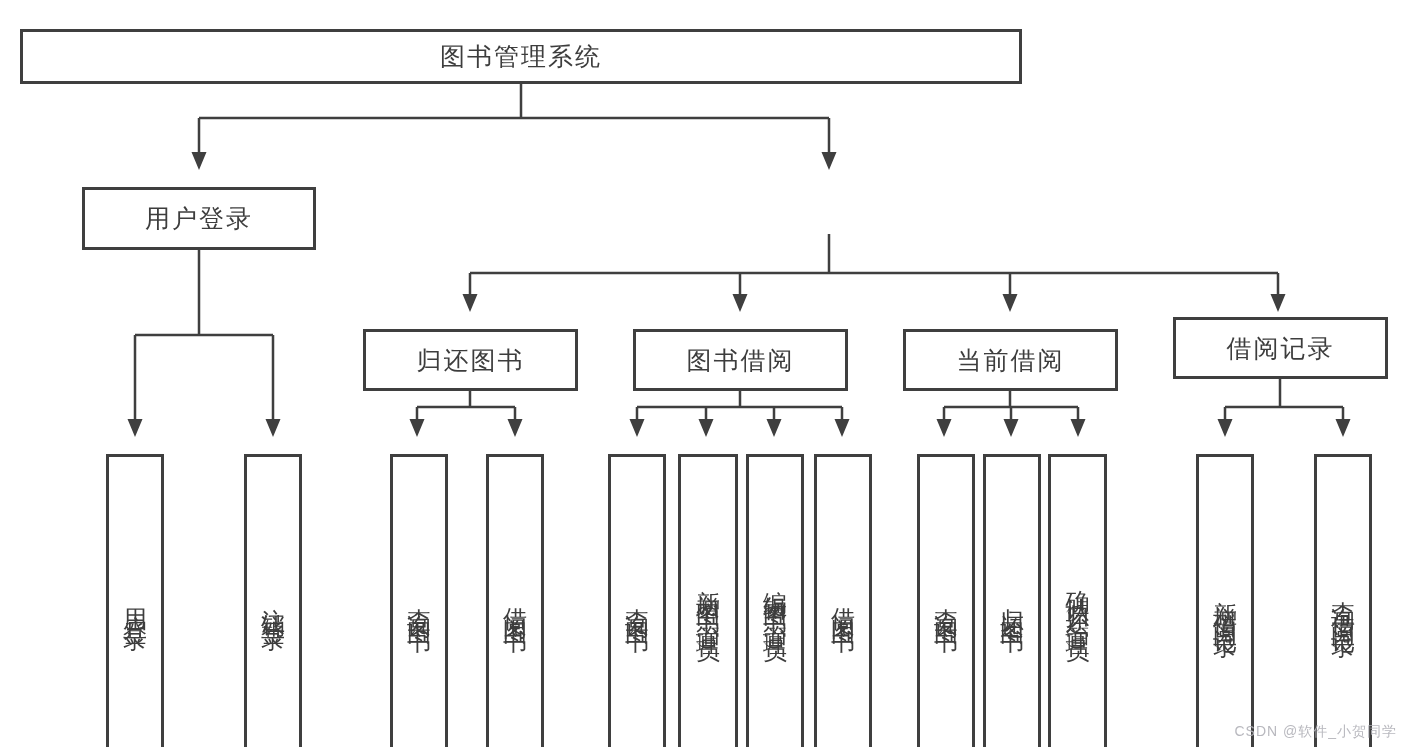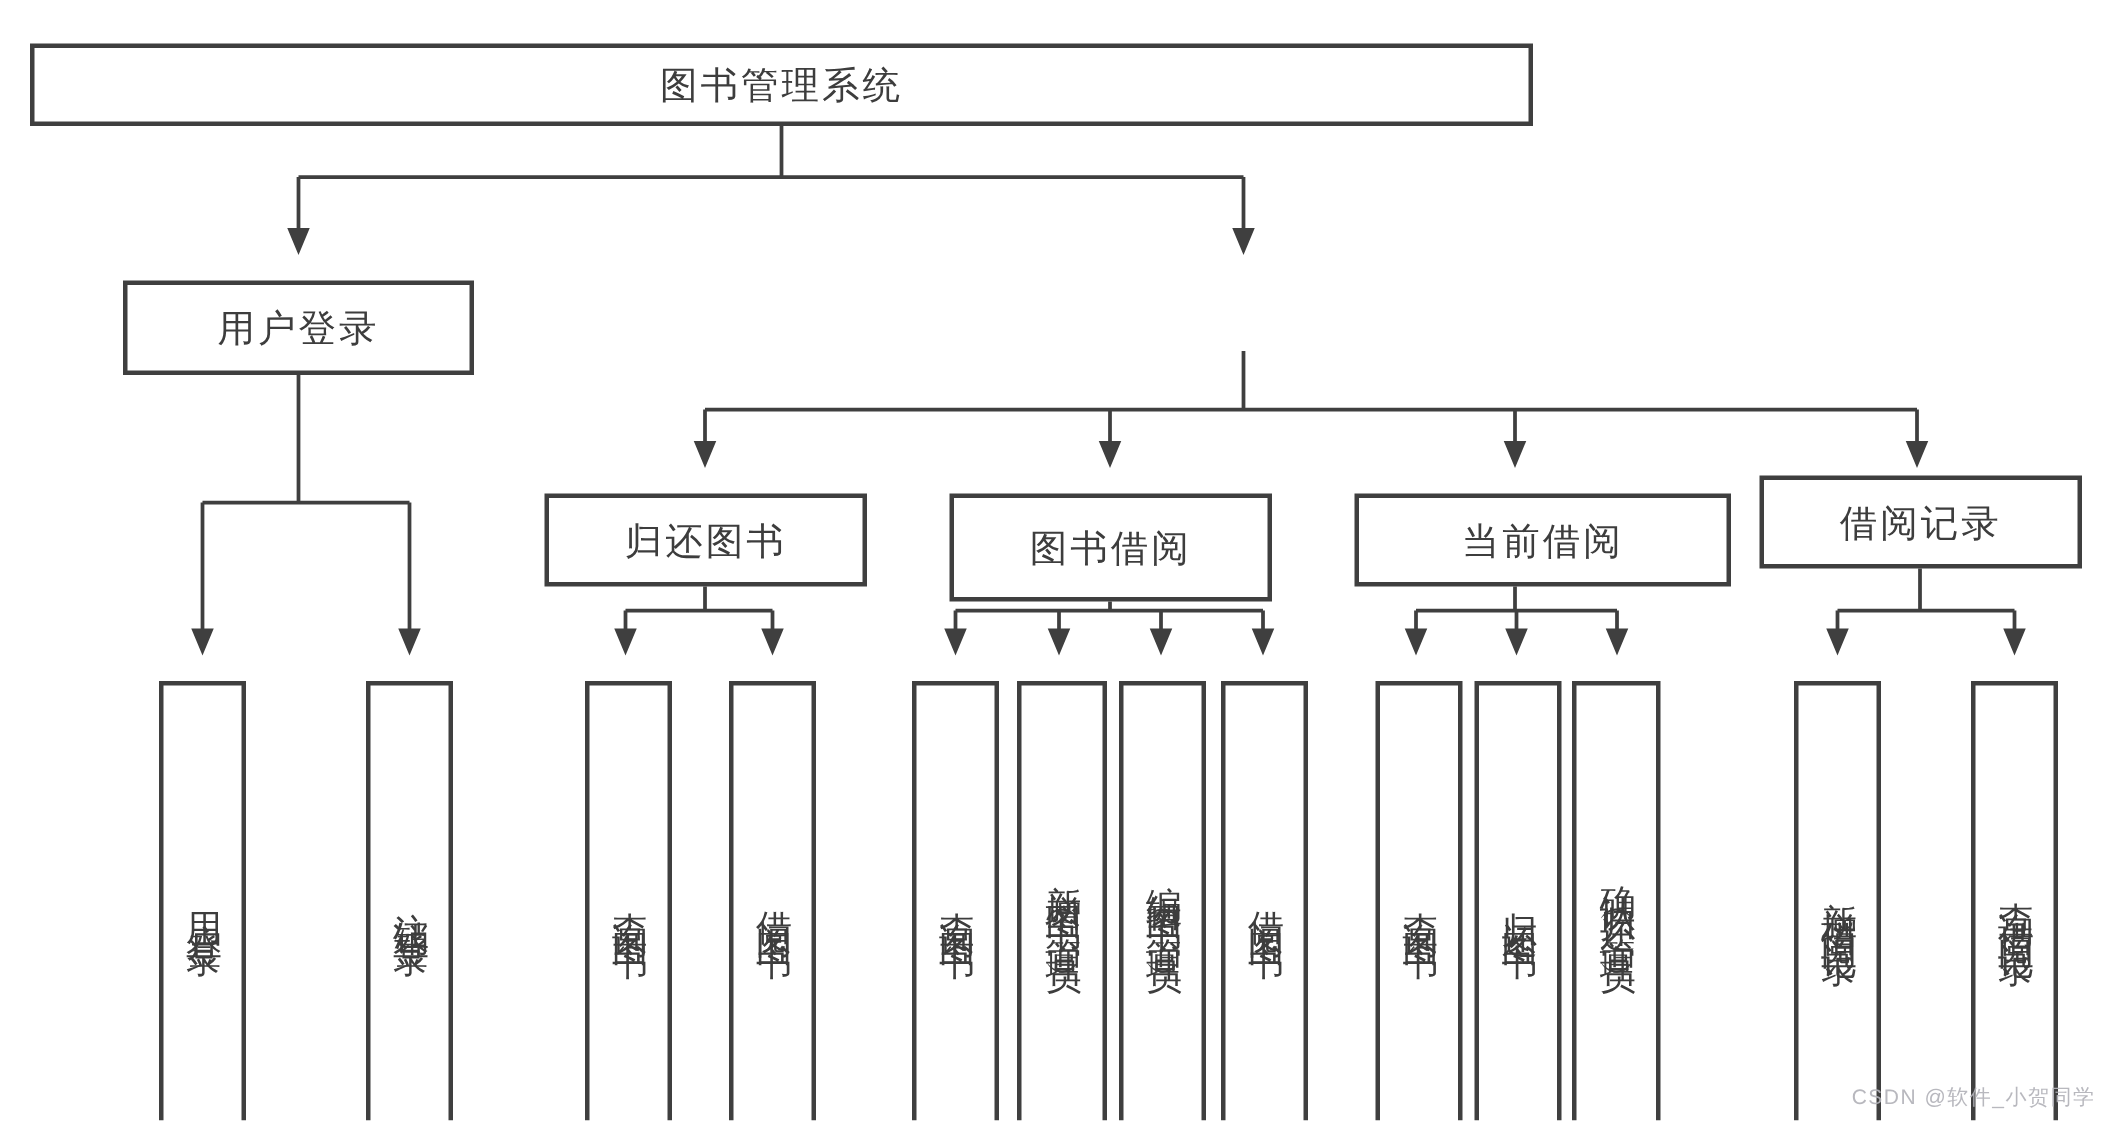--- a/index.html
+++ b/index.html
@@ -25,22 +25,22 @@
     font-size:24px;
     letter-spacing:7px;
     line-height:1;
     color:#3d3d3d;
     white-space:nowrap;
   }
   .root{left:20px;top:13px;width:1002px;height:55px;}
   .l2a{left:82px;top:171px;width:234px;height:63px;}
   .l2b{left:713px;top:171px;width:233px;height:62px;}
   .l3a{left:363px;top:313px;width:215px;height:62px;}
-  .l3b{left:633px;top:313px;width:215px;height:72px;}
-  .l3c{left:903px;top:313px;width:251px;height:62px;}
+  .l3b{left:633px;top:313px;width:215px;height:62px;}
+  .l3c{left:903px;top:313px;width:215px;height:62px;}
   .l3d{left:1173px;top:301px;width:215px;height:62px;}
   .leaf{top:438px;width:58px;height:297px;}
   .lf1{left:106px;} .lf2{left:244px;}
   .lf3{left:390px;} .lf4{left:486px;}
   .lf5{left:608px;} .lf6{left:678px;width:60px;} .lf7{left:746px;} .lf8{left:814px;}
   .lf9{left:917px;} .lf10{left:983px;} .lf11{left:1048px;width:59px;}
   .lf12{left:1196px;} .lf13{left:1314px;}
   #watermark{
     position:absolute;right:8px;bottom:6px;
     font-size:14px;letter-spacing:1px;

